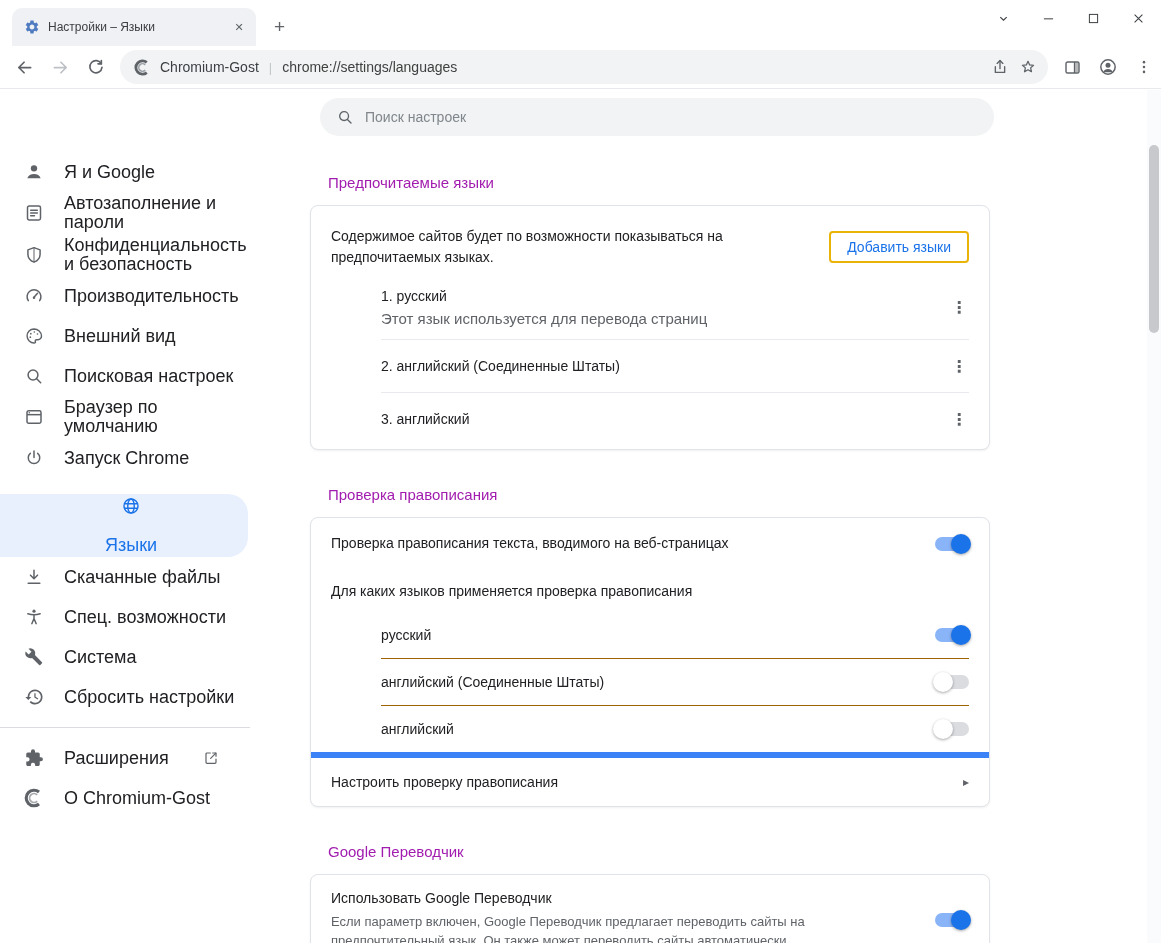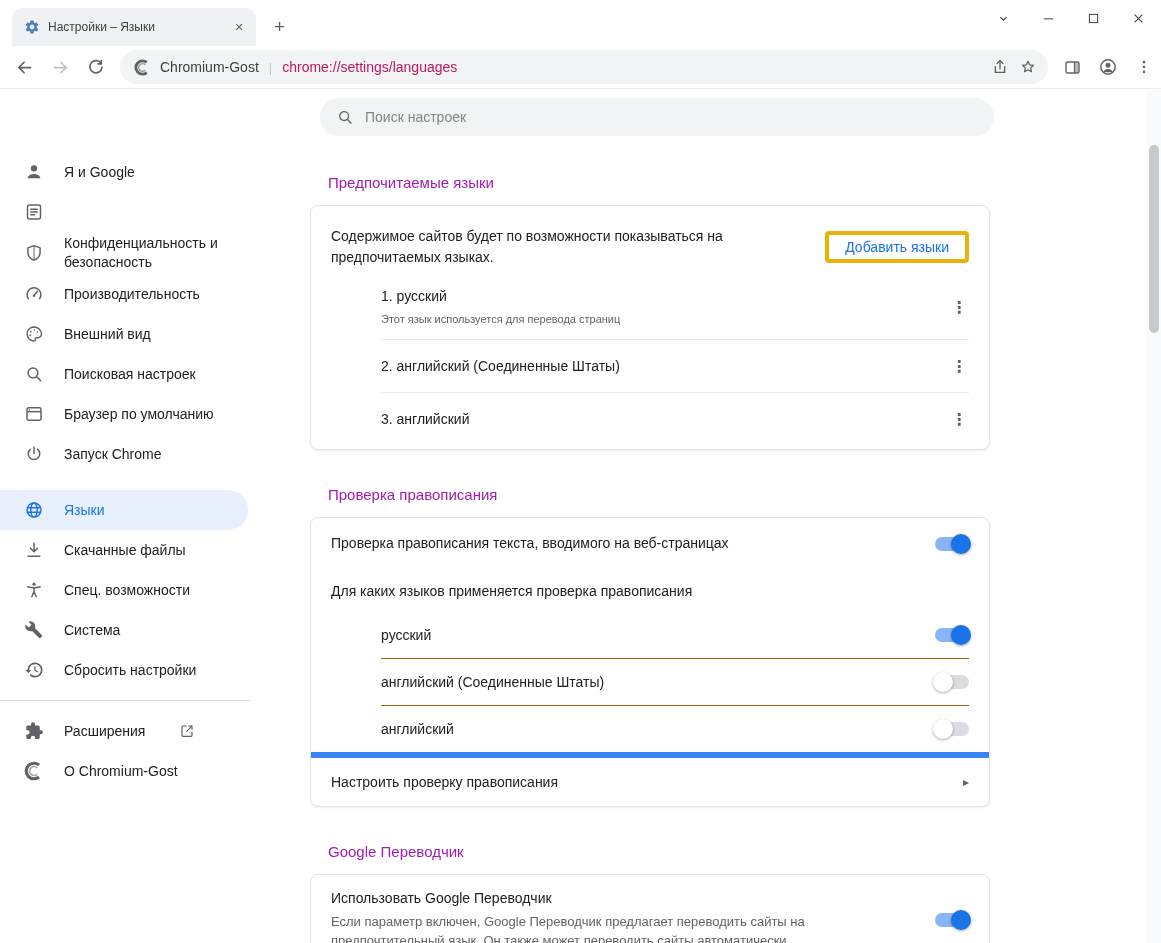--- a/index.html
+++ b/index.html
@@ -31,21 +31,21 @@
     border-bottom: 1px solid #e7e9ec; display: flex; align-items: center;
   }
   .tool-btn { width: 34px; height: 34px; border-radius: 50%; display: flex; align-items: center; justify-content: center; cursor: pointer; flex: none; }
   .nav-group { display: flex; gap: 2px; margin-left: 7px; }
   .omnibox {
     margin-left: 7px; width: 928px; height: 34px; background: #f1f3f4; border-radius: 17px;
     display: flex; align-items: center; padding: 0 6px 0 14px; cursor: text;
   }
   .omni-site { font-size: 14px; color: #3c4043; margin-left: 9px; white-space: nowrap; }
   .omni-sep { font-size: 13px; color: #c4c7ca; margin: 0 10px; }
-  .omni-url { font-size: 14px; color: #be185d; white-space: nowrap; }
+  .omni-url { font-size: 14px; color: #404040; white-space: nowrap; }
   .omni-spacer { flex: 1; }
   .omni-btn { width: 28px; height: 28px; border-radius: 50%; display: flex; align-items: center; justify-content: center; cursor: pointer; flex: none; }
   .right-group { display: flex; gap: 2px; margin-left: 7px; }
 
   
   .settings-root { position: absolute; top: 90px; left: 0; right: 0; bottom: 0; background: #fff; overflow: hidden; }
 
   .brand { position: absolute; left: 22px; top: 7px; display: flex; align-items: center; gap: 14px; }
   .brand-title { font-size: 21px; color: #202124; letter-spacing: .2px; }
 
@@ -55,52 +55,52 @@
   }
   .search-wrap input { border: none; outline: none; background: transparent; font-family: inherit;
     font-size: 14px; color: #202124; width: 100%; }
   .search-wrap input::placeholder { color: #80868b; }
 
   
   .sidebar { position: absolute; left: 0; top: 62px; width: 290px; }
   .nav-item {
     width: 248px; min-height: 40px; display: flex; align-items: center; gap: 20px;
     padding: 2px 10px 2px 24px; border-radius: 0 20px 20px 0; cursor: pointer;
-    font-size: 14px; font-weight: 500; color: #202124; line-height: 19px;
+    font-size: 18px; font-weight: 500; color: #202124; line-height: 19px;
   }
   .nav-item .nav-icon { flex: none; width: 20px; height: 20px; color: #5f6368; }
-  .nav-item.selected { background: #e8f0fe; color: #1a73e8; }
+  .nav-item.selected { background: #e8f0fe; color: #1a73e8; flex-direction: column; }
   .nav-item.selected .nav-icon { color: #1a73e8; }
   .nav-gap { height: 16px; }
   .nav-divider { width: 250px; height: 1px; background: #dadce0; margin: 10px 0; }
   .ext-icon { margin-left: 14px; width: 16px; height: 16px; color: #5f6368; flex: none; }
 
   
   .main { position: absolute; left: 310px; top: 62px; width: 680px; }
   .section-title { font-size: 15px; color: #a21caf; padding: 36px 0 14px 2px; margin-left: 16px; }
   .section-title.first { padding-top: 22px; }
   .card {
     background: #fff; border: 1px solid #e0e3e7; border-radius: 8px;
     box-shadow: 0 1px 2px rgba(60,64,67,.08);
   }
 
   
   .card1-top { display: flex; justify-content: space-between; align-items: center; padding: 20px 20px 6px 20px; }
   .card1-desc { width: 505px; font-size: 14px; line-height: 21px; color: #202124; }
   .btn-outline {
-    height: 32px; padding: 0 16px; border: 4px solid #eab308; border-radius: 4px; background: #fff;
+    height: 32px; padding: 0 16px; border: 2px solid #eab308; border-radius: 4px; background: #fff;
     color: #1a73e8; font-size: 14px; font-weight: 500; font-family: inherit; cursor: pointer;
     display: inline-flex; align-items: center; white-space: nowrap;
   }
   .lang-list { margin: 2px 20px 4px 70px; }
   .lang-row { display: flex; align-items: center; justify-content: space-between; padding: 12px 0; border-bottom: 1px solid #e8eaed; }
   .lang-row:last-child { border-bottom: none; }
   .lang-row.single { padding: 16px 0; }
   .lang-name { font-size: 14px; color: #202124; line-height: 17px; }
-  .lang-sub { font-size: 11px; color: #5f6368; margin-top: 6px; line-height: 16px; }
+  .lang-sub { font-size: 15px; color: #5f6368; margin-top: 6px; line-height: 16px; }
   .kebab-btn { width: 36px; height: 36px; margin: -8px -8px -8px 0; border-radius: 50%;
     display: flex; align-items: center; justify-content: center;
     color: #5f6368; font-size: 16px; font-weight: bold; cursor: pointer; }
 
   
   .row { display: flex; align-items: center; justify-content: space-between; padding: 16px 20px; font-size: 14px; line-height: 19px; }
   .row.plain { padding: 13px 20px 11px 20px; }
   .spell-list { margin: 0 20px 0 70px; }
   .spell-row { display: flex; align-items: center; justify-content: space-between; padding: 15px 0; border-bottom: 1px solid #a16207; font-size: 14px; }
   .spell-row:last-child { border-bottom: none; }
@@ -258,20 +258,21 @@
       <span>Я и Google</span>
     </div>
 
     <div class="nav-item">
       <span class="nav-icon">
         <svg viewBox="0 0 24 24" width="20" height="20" fill="none" stroke="currentColor" stroke-width="1.8" stroke-linecap="round">
             <rect x="4.2" y="3.6" width="15.6" height="16.8" rx="2"></rect>
             <path d="M8 8.6h8M8 12h8M8 15.4h4.6"></path>
           </svg>
       </span>
+      <span>Автозаполнение и пароли</span>
     </div>
 
     <div class="nav-item">
       <span class="nav-icon">
         <svg viewBox="0 0 24 24" width="20" height="20" fill="none" stroke="currentColor" stroke-width="1.8" stroke-linejoin="round">
             <path d="M12 3.2l7.3 2.7v5.2c0 4.5-3 7.9-7.3 9.5-4.3-1.6-7.3-5-7.3-9.5V5.9z"></path>
             <path d="M12 3.2v17.4" stroke-width="1.2"></path>
           </svg>
       </span>
       <span>Конфиденциальность и безопасность</span>

